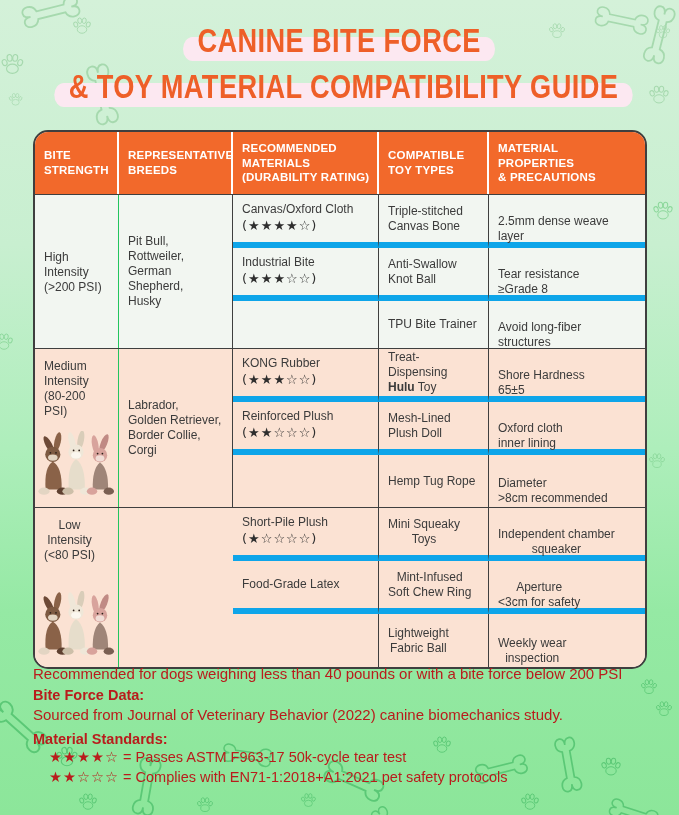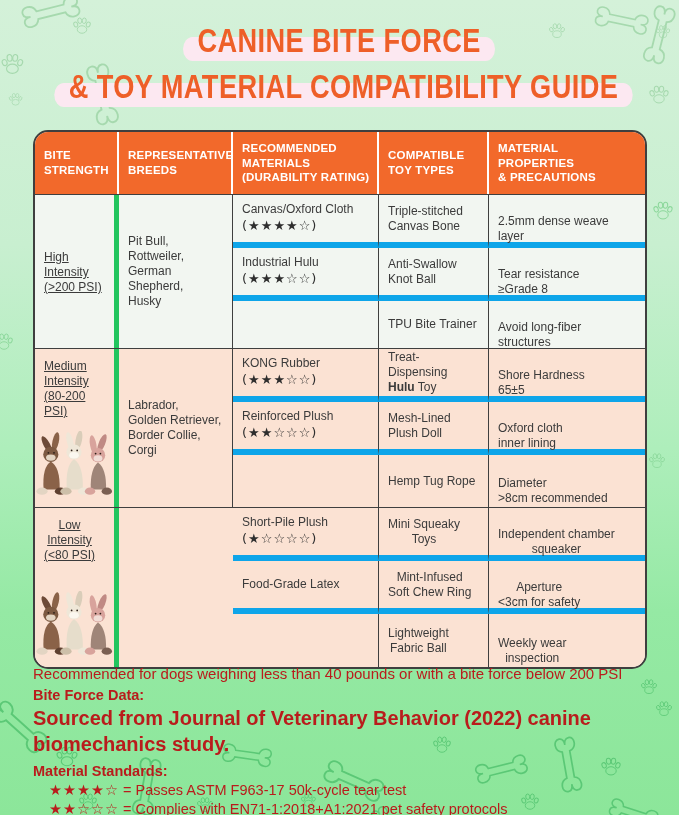--- a/index.html
+++ b/index.html
@@ -39,38 +39,38 @@
   .g1{grid-template-rows:53px 53px 47px;}
   .g2{grid-template-rows:53px 53px 52px;}
   .g3{grid-template-rows:53px 53px 53px;text-align:center;}
   .g-high{background:#f2f6f1;}
   .g-peach{background:#fbe2d3;}
 
   .cell{
     font-size:12px;color:#3b3b3b;line-height:1.25;display:flex;align-items:center;
     padding:2px 6px 2px 9px;white-space:pre-line;min-width:0;
   }
-  .c-strength{grid-column:1;grid-row:1/4;border-right:5px solid #22c55e;
-    flex-direction:column;align-items:flex-start;justify-content:center;padding:6px 11px 4px 9px;text-decoration:underline;}
+  .c-strength{grid-column:1;grid-row:1/4;border-right:1px solid #22c55e;
+    flex-direction:column;align-items:flex-start;justify-content:center;padding:6px 11px 4px 9px;}
   .g2 .c-strength,.g3 .c-strength{justify-content:flex-start;padding-top:10px;}
   .c-breeds{grid-column:2;grid-row:1/4;border-right:1px solid #3f3f3f;}
   .c-mat{grid-column:3;border-right:1px solid #3f3f3f;flex-direction:column;align-items:flex-start;justify-content:center;}
   .c-toy{grid-column:4;border-right:1px solid #3f3f3f;}
   .c-prop{grid-column:5;margin-top:20px;}
   .sr1{grid-row:1;}.sr2{grid-row:2;}.sr3{grid-row:3;}
   .rb{border-bottom:6px solid #0ea5e9;}
   .mat-rating{font-family:"DejaVu Sans",sans-serif;font-size:13px;color:#2e2e2e;margin-top:1px;letter-spacing:1px;}
   .strength-text{font-size:12px;}
   .toys{width:80px;height:70px;margin-top:auto;align-self:center;margin-bottom:2px;flex:none;}
 
   
   .footer{position:absolute;left:33px;top:664px;width:618px;z-index:1;color:#b91c1c;}
   .f-note{font-size:15px;line-height:1.35;margin-bottom:2px;}
   .f-head{font-size:14.5px;font-weight:700;line-height:1.3;}
-  .f-text{font-size:20px;line-height:1.3;margin-bottom:5px;font-weight:bold;}
+  .f-text{font-size:15px;line-height:1.3;margin-bottom:5px;}
   .legend-line{font-size:14.5px;line-height:1.32;margin-left:16px;}
   .legend-stars{font-family:"DejaVu Sans",sans-serif;letter-spacing:1px;}
 </style>
 </head>
 <body>
 
 <svg class="deco" width="679" height="815" viewBox="0 0 679 815" fill="none" xmlns="http://www.w3.org/2000/svg">
   <defs>
     <symbol id="bone" viewBox="0 0 64 32" overflow="visible">
       <path fill="none" stroke-width="1.8" d="M18,12 L46,12 C48,4 60,4 60,11 C60,15 56,16 53,16 C56,16 60,17 60,21 C60,28 48,28 46,20 L18,20 C16,28 4,28 4,21 C4,17 8,16 11,16 C8,16 4,15 4,11 C4,4 16,4 18,12 Z"></path>
@@ -167,21 +167,21 @@
     <div class="cell c-toy sr1 rb">
       <div>Triple-stitched
 Canvas Bone</div>
     </div>
     <div class="cell c-prop sr1 rb">
       <div>2.5mm dense weave
 layer</div>
     </div>
 
     <div class="cell c-mat sr2 rb">
-      <div>Industrial Hulu</div>
+      <div>Industrial Bite</div>
       <div class="mat-rating">(★★★☆☆)</div>
     </div>
     <div class="cell c-toy sr2 rb">
       <div>Anti-Swallow
 Knot Ball</div>
     </div>
     <div class="cell c-prop sr2 rb">
       <div>Tear resistance
 ≥Grade 8</div>
     </div>

